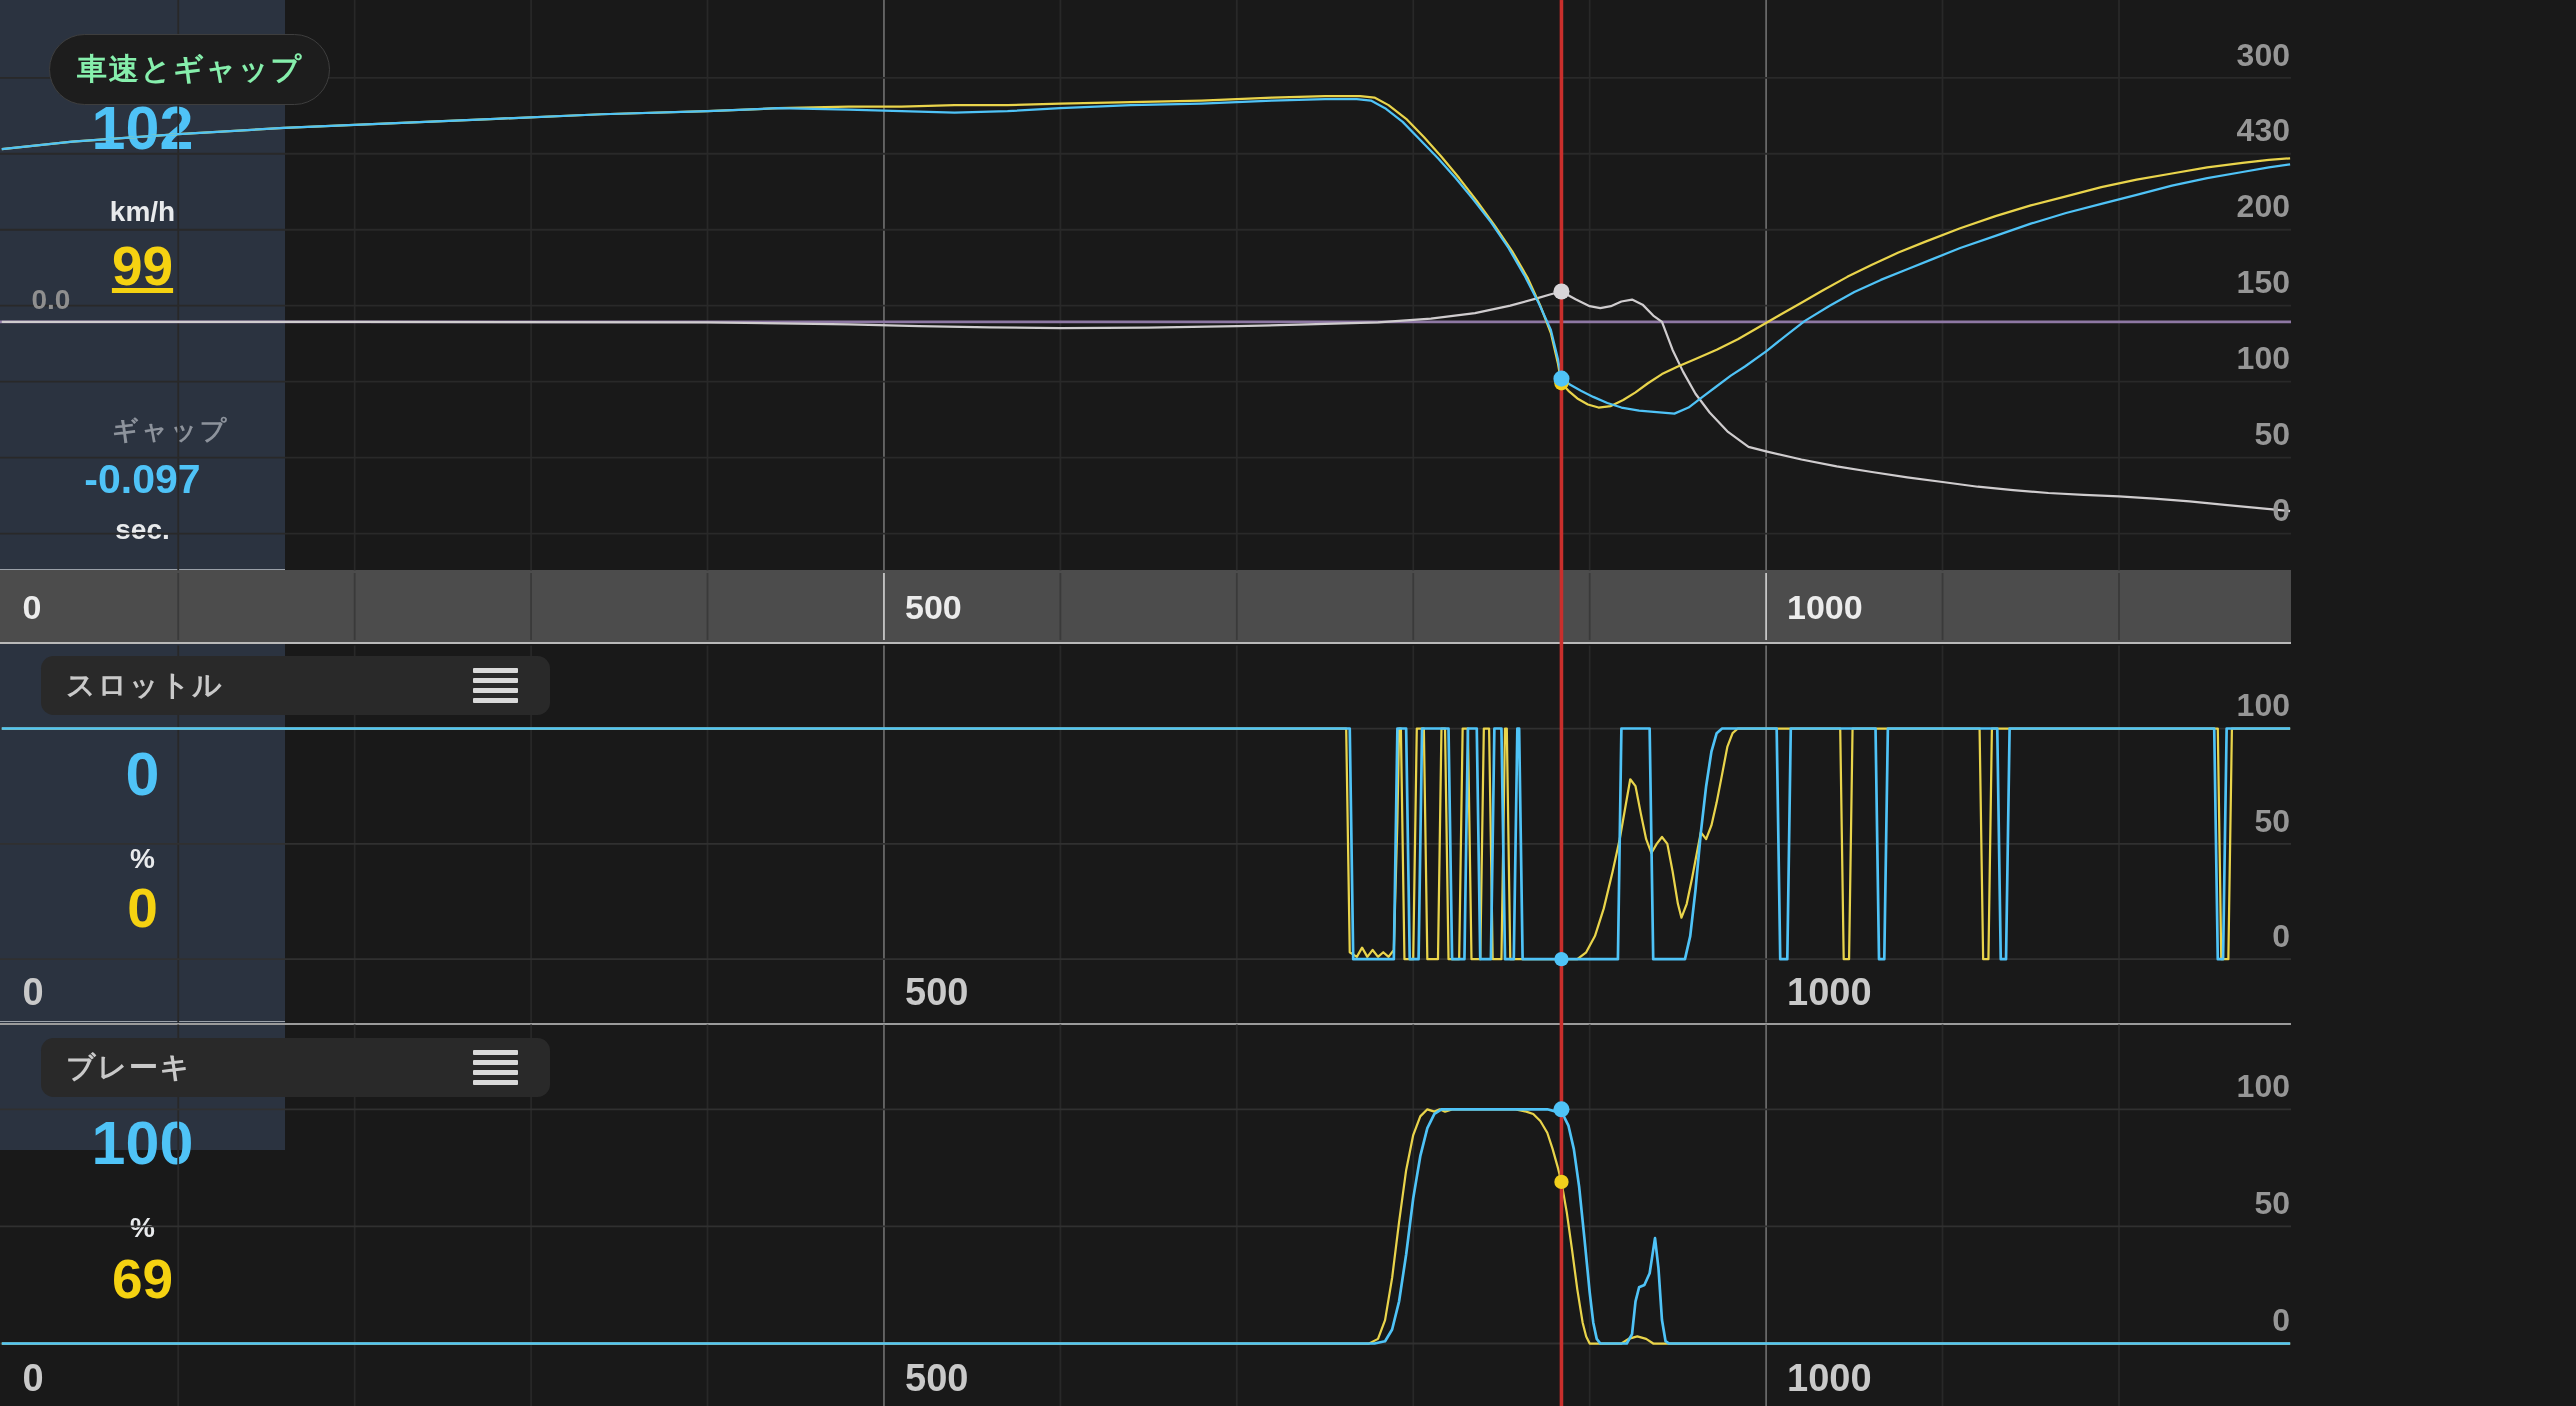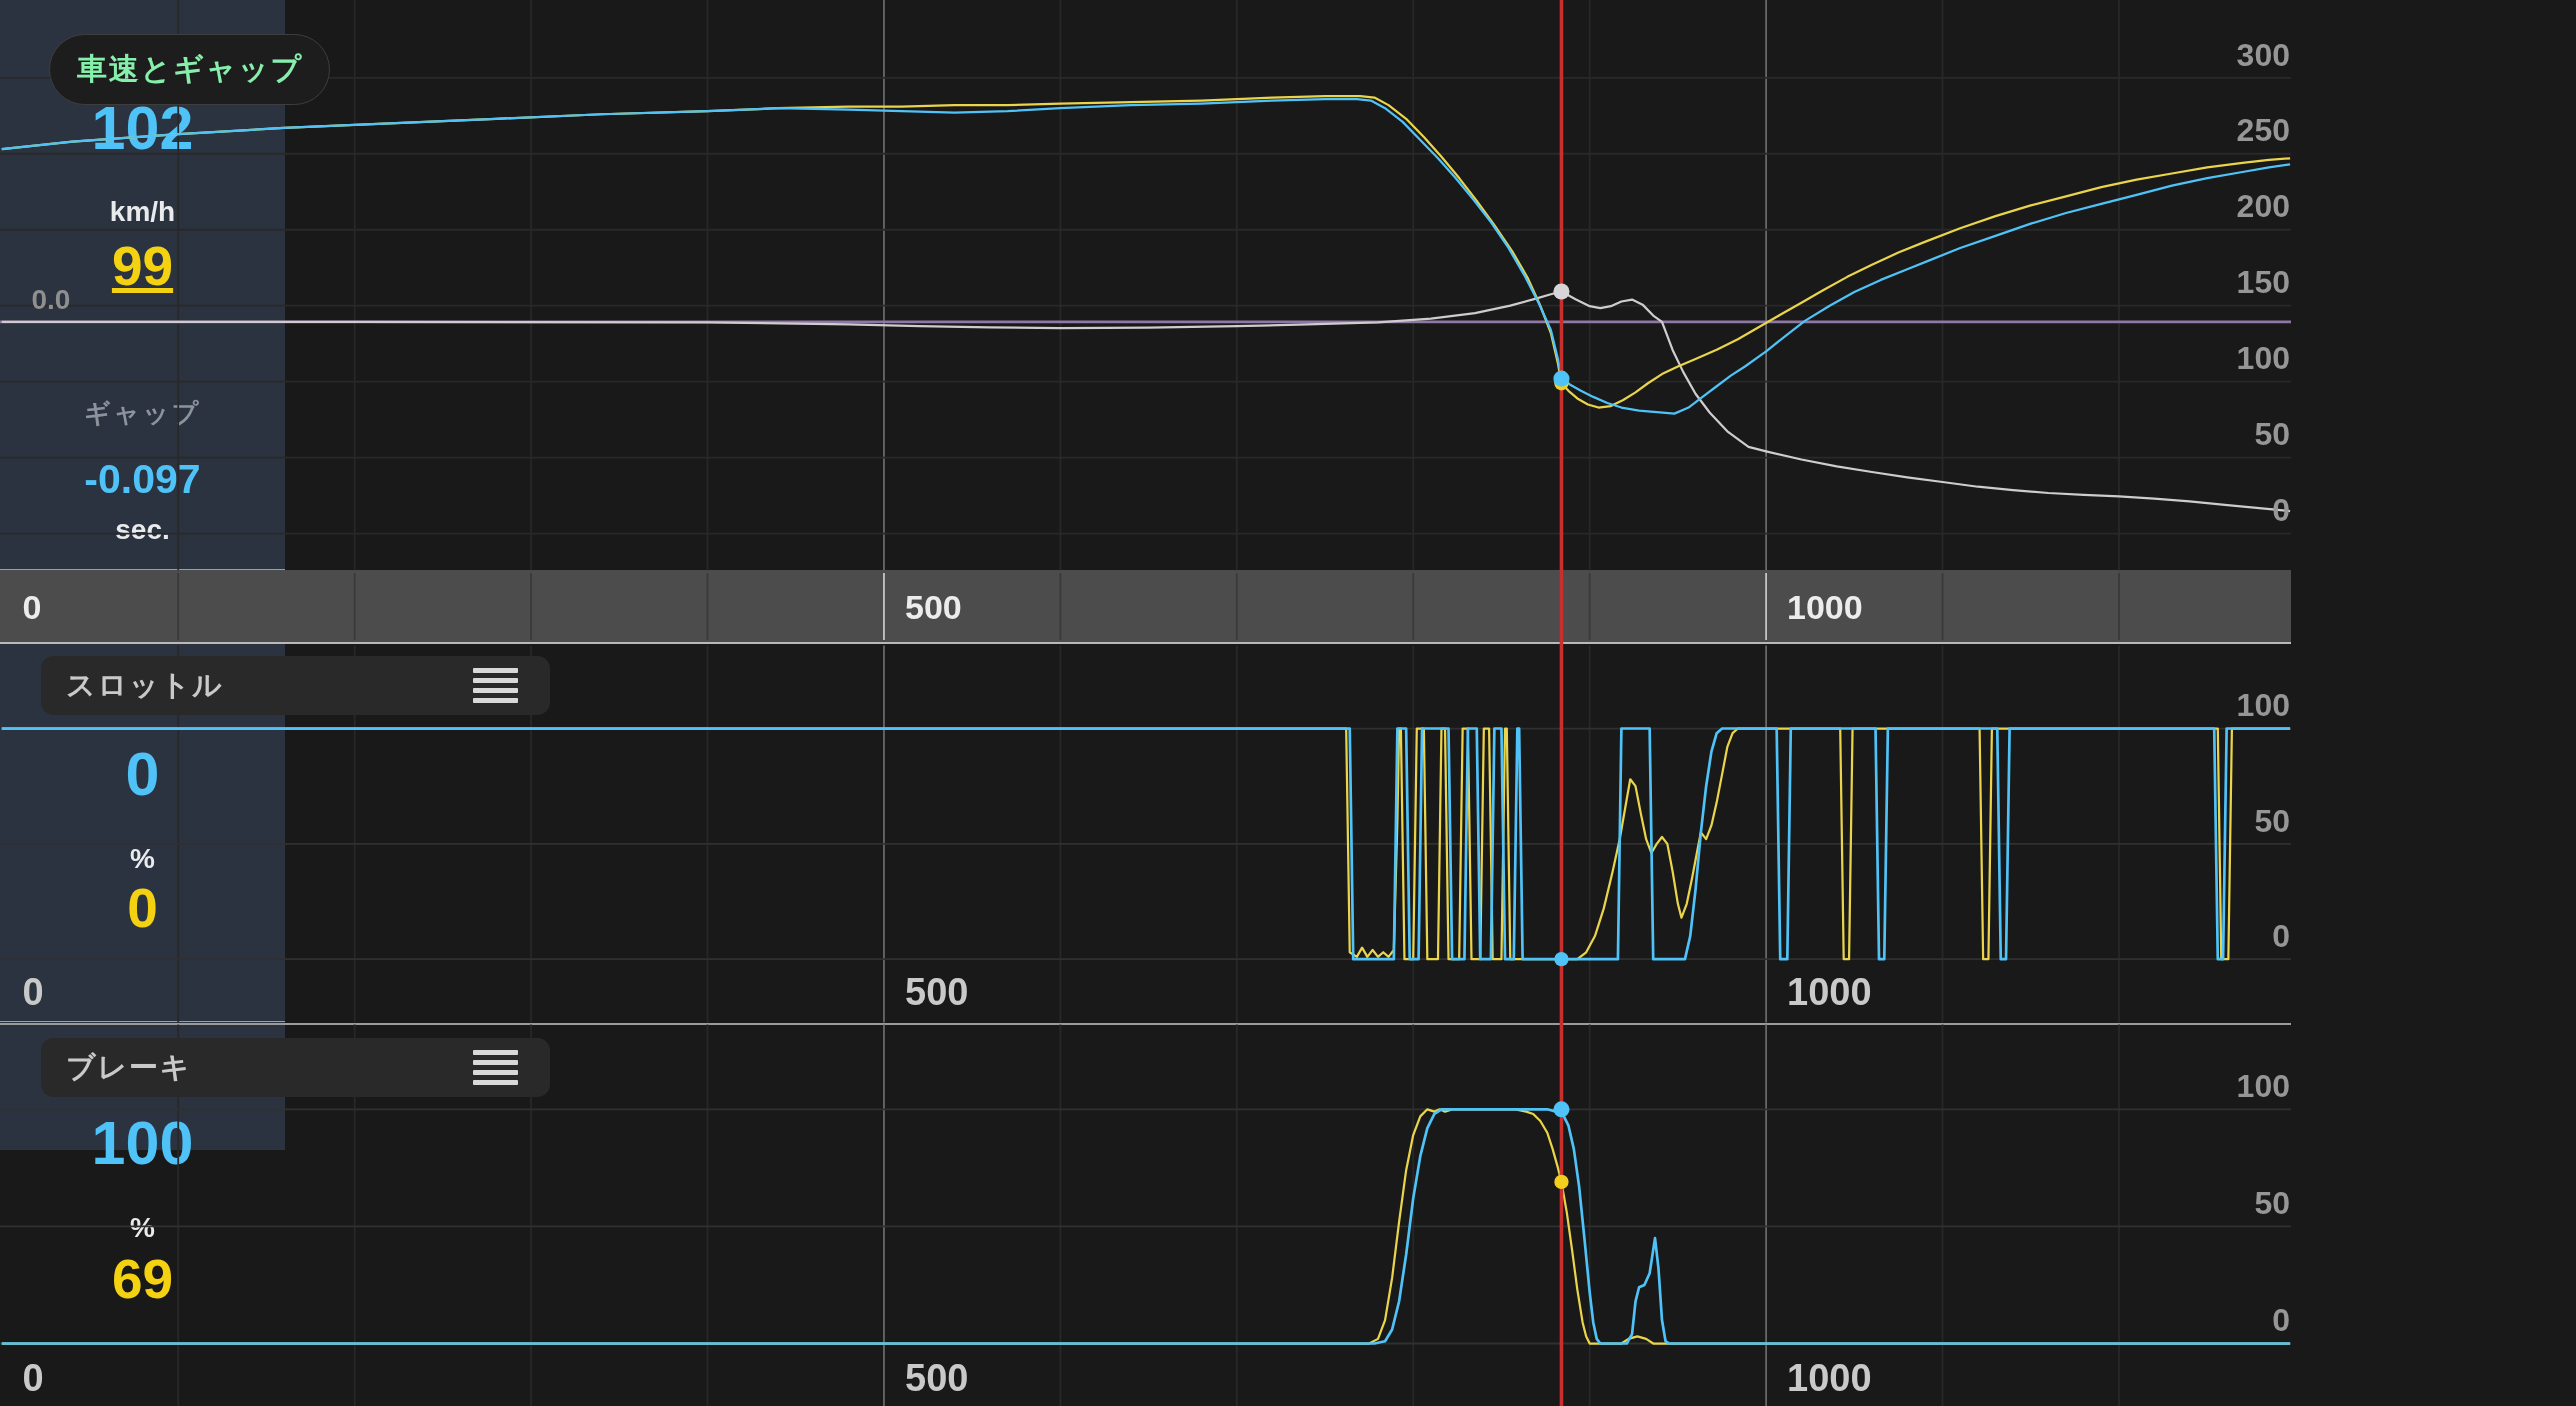--- a/index.html
+++ b/index.html
@@ -124,21 +124,21 @@
       <circle cx="1746.8392" cy="326.05" r="9" fill="#d8d5d8"></circle>
       <circle cx="1746.8392" cy="428.70000000000005" r="8" fill="#f2cf1c"></circle>
       <circle cx="1746.8392" cy="423.6" r="9" fill="#4fc3f7"></circle>
       <circle cx="1746.8392" cy="1073" r="8" fill="#4fc3f7"></circle>
       <circle cx="1746.8392" cy="1241" r="9" fill="#4fc3f7"></circle>
       <circle cx="1746.8392" cy="1322.22" r="8" fill="#f2cf1c"></circle>
     </svg>
 
   <div id="labels" class="abs">
       <div class="ytick" style="left: 2173px; top: 55px;">300</div>
-      <div class="ytick" style="left: 2173px; top: 130px;">250</div>
+      <div class="ytick" style="left: 2173px; top: 130px;">430</div>
       <div class="ytick" style="left: 2173px; top: 206px;">200</div>
       <div class="ytick" style="left: 2173px; top: 282px;">150</div>
       <div class="ytick" style="left: 2173px; top: 358px;">100</div>
       <div class="ytick" style="left: 2173px; top: 434px;">50</div>
       <div class="ytick" style="left: 2173px; top: 510px;">0</div>
       <div class="ytick" style="left: 2173px; top: 705px;">100</div>
       <div class="ytick" style="left: 2173px; top: 821px;">50</div>
       <div class="ytick" style="left: 2173px; top: 936px;">0</div>
       <div class="ytick" style="left: 2173px; top: 1086px;">100</div>
       <div class="ytick" style="left: 2173px; top: 1203px;">50</div>
@@ -178,21 +178,21 @@
         <i></i>
       </span>
   </div>
 
   <div id="sidebar">
     <div id="sb-speedgap" class="sb-sec">
       <div class="mt sb-label" style="top:39px;">車速</div>
       <div class="mt sb-blue" style="top:93px;">102</div>
       <div class="mt sb-unit" style="top:181px;">km/h</div>
       <div class="mt sb-yellow" style="top:234px;text-decoration:underline;">99</div>
-      <div class="mt sb-label" style="top:396px;">ギャップ</div>
+      <div class="mt sb-label" style="top:413px;margin-left:28px;">ギャップ</div>
       <div class="mt sb-gapval" style="top:456px;">-0.097</div>
       <div class="mt sb-unit" style="top:499px;">sec.</div>
     </div>
     <div id="sb-dist" class="sb-sec">
       <span>884 m</span>
     </div>
     <div id="sb-throttle" class="sb-sec">
       <div class="mt sb-label" style="top:43px;">スロットル</div>
       <div class="mt sb-blue" style="top:97px;">0</div>
       <div class="mt sb-unit" style="top:186px;">%</div>

